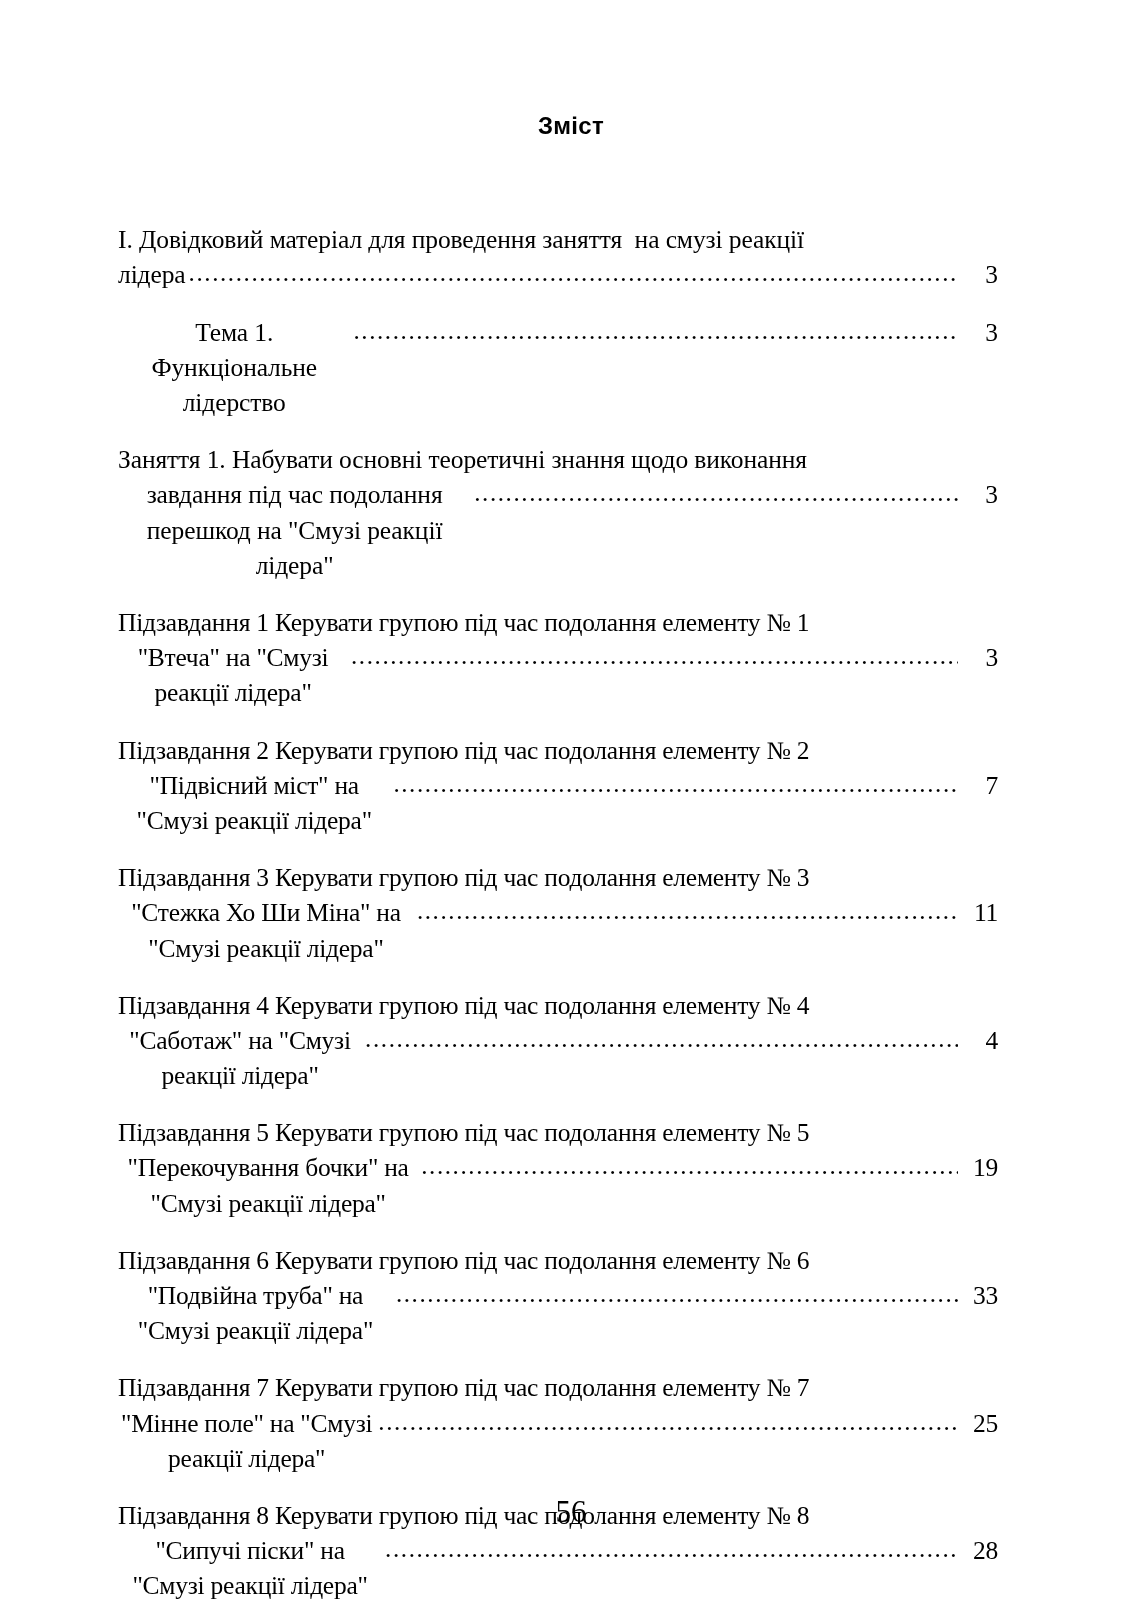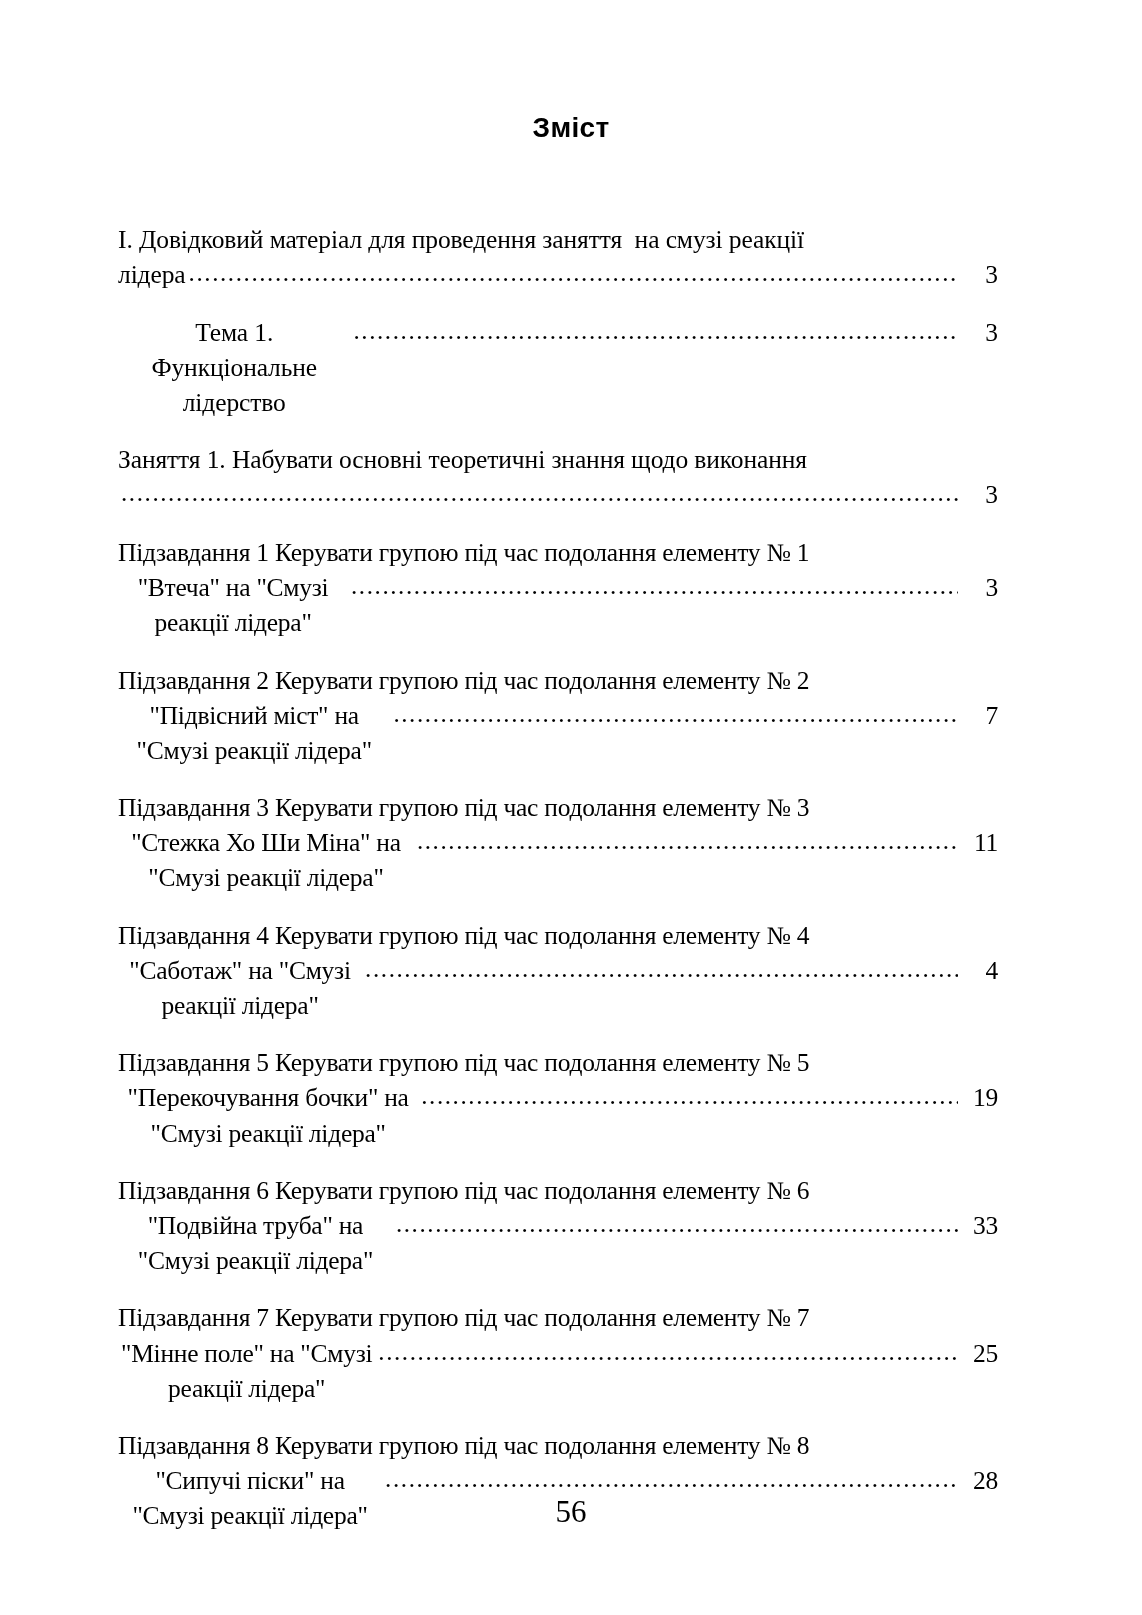--- a/index.html
+++ b/index.html
@@ -19,21 +19,21 @@
   }
 
   .doc-title {
     position: absolute;
     top: 112px;
     left: 0;
     width: 1142px;
     text-align: center;
     font-family: "Liberation Sans", sans-serif;
     font-weight: bold;
-    font-size: 28px;
+    font-size: 24px;
     color: #000000;
     letter-spacing: 0.3px;
   }
 
   .toc {
     position: absolute;
     top: 222px;
     left: 118px;
     width: 880px;
   }
@@ -122,20 +122,21 @@
       <div class="toc-entry level-1">
         <div class="entry-row">
           <span class="entry-text">Тема 1. Функціональне лідерство</span>
           <span class="entry-leader">.......................................................................................................................</span>
           <span class="entry-page">3</span>
         </div>
       </div>
       <div class="toc-entry level-1">
         <div class="entry-head">Заняття 1. Набувати основні теоретичні знання щодо виконання</div>
         <div class="entry-row">
+          <span class="entry-text">завдання під час подолання перешкод на "Смузі реакції лідера"</span>
           <span class="entry-leader">.......................................................................................................................</span>
           <span class="entry-page">3</span>
         </div>
       </div>
       <div class="toc-entry level-2">
         <div class="entry-head">Підзавдання 1 Керувати групою під час подолання елементу № 1</div>
         <div class="entry-row">
           <span class="entry-text">"Втеча" на "Смузі реакції лідера"</span>
           <span class="entry-leader">.......................................................................................................................</span>
           <span class="entry-page">3</span>

